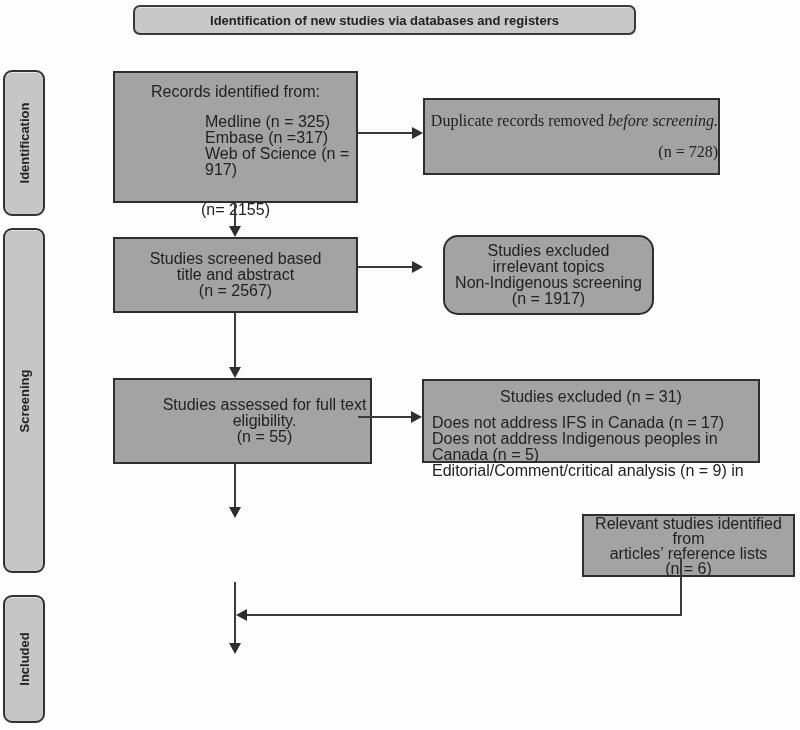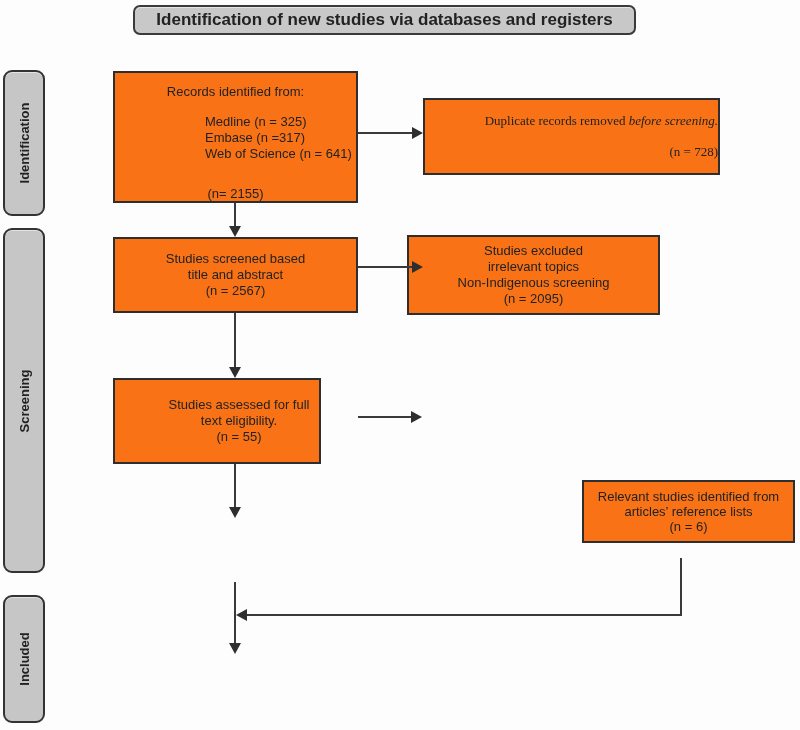--- a/index.html
+++ b/index.html
@@ -13,44 +13,44 @@
     color: #1f1f1f;
   }
   .banner {
     position: absolute;
     left: 133px; top: 5px; width: 503px; height: 30px;
     background: #c8c8c8;
     border: 2px solid #3a3a3a;
     border-radius: 7px;
     box-sizing: border-box;
     display: flex; align-items: center; justify-content: center;
-    font-weight: bold; font-size: 17px; color: #222;
+    font-weight: bold; font-size: 13px; color: #222;
     box-shadow: inset 0 1px 0 rgba(255,255,255,0.55);
   }
   .stage-label {
     position: absolute;
     width: 42px;
     background: #c6c6c6;
     border: 2px solid #333;
     border-radius: 9px;
     box-sizing: border-box;
     box-shadow: inset 0 1px 0 rgba(255,255,255,0.5);
   }
   .stage-label .rot {
     position: absolute; left: 50%; top: 50%;
     transform: translate(-50%, -50%) rotate(-90deg);
     white-space: nowrap;
     font-weight: bold; font-size: 13px; color: #222;
   }
   .box {
     position: absolute;
-    background: #f97316;
+    background: #a3a3a3;
     border: 2px solid #2e2e2e;
     box-sizing: border-box;
-    font-size: 13px;
+    font-size: 16px;
     line-height: 16px;
     color: #222;
   }
   .center-col {
     width: 100%; height: 100%;
     display: flex; flex-direction: column;
     align-items: center; justify-content: center;
     text-align: center;
   }
   .hline, .vline { position: absolute; background: #3a3a3a; }
@@ -104,60 +104,70 @@
   <div class="stage-label" style="left:3px; top:595px; height:128px;">
     <span class="rot">Included</span>
   </div>
 
   <div class="box" style="left:113px; top:71px; width:245px; height:132px;">
     <div class="records-inner">
       <div class="records-title">Records identified from:</div>
       <div class="records-sources">
         <div>Medline (n = 325)</div>
         <div>Embase (n =317)</div>
-        <div>Web of Science (n = 641)</div>
+        <div>Web of Science (n = 917)</div>
       </div>
       <div class="records-total">(n= 2155)</div>
     </div>
   </div>
 
   <div class="box" style="left:423px; top:98px; width:297px; height:77px;">
     <div class="dup-inner">
       <div><span>Duplicate records removed </span><span class="italic">before screening.</span></div>
       <div class="dup-count">(n = 728)</div>
     </div>
   </div>
 
   <div class="box" style="left:113px; top:237px; width:245px; height:76px;">
     <div class="center-col">
       <div>Studies screened based</div>
       <div>title and abstract</div>
       <div>(n = 2567)</div>
     </div>
   </div>
 
-  <div class="box" style="left:407px; top:235px; width:253px; height:80px;">
+  <div class="box" style="left:443px; top:235px; width:211px; height:80px;border-radius:15px;">
     <div class="center-col">
       <div>Studies excluded</div>
       <div>irrelevant topics</div>
       <div>Non-Indigenous screening</div>
-      <div>(n = 2095)</div>
+      <div>(n = 1917)</div>
     </div>
   </div>
 
-  <div class="box" style="left:113px; top:378px; width:208px; height:86px;padding-left:44px;">
+  <div class="box" style="left:113px; top:378px; width:259px; height:86px;padding-left:44px;">
     <div class="center-col">
       <div>Studies assessed for full text eligibility.</div>
       <div>(n = 55)</div>
     </div>
   </div>
 
+  <div class="box" style="left:422px; top:379px; width:338px; height:84px;">
+    <div class="exc2-inner">
+      <div class="exc2-title">Studies excluded (n = 31)</div>
+      <div class="exc2-reasons">
+        <div>Does not address IFS in Canada (n = 17)</div>
+        <div>Does not address Indigenous peoples in Canada (n = 5)</div>
+        <div>Editorial/Comment/critical analysis (n = 9) in</div>
+      </div>
+    </div>
+  </div>
 
 
-  <div class="box" style="left:582px; top:480px; width:213px; height:63px;">
+  <div class="box" style="left:582px; top:514px; width:213px; height:63px;">
     <div class="center-col" style="line-height:15px;">
       <div>Relevant studies identified from</div>
       <div>articles’ reference lists</div>
       <div>(n = 6)</div>
     </div>
   </div>
 
 
   <div class="hline" style="left:358px; top:132px; width:56px;"></div>
   <div class="arrow-right" style="left:412px; top:127px;"></div>

